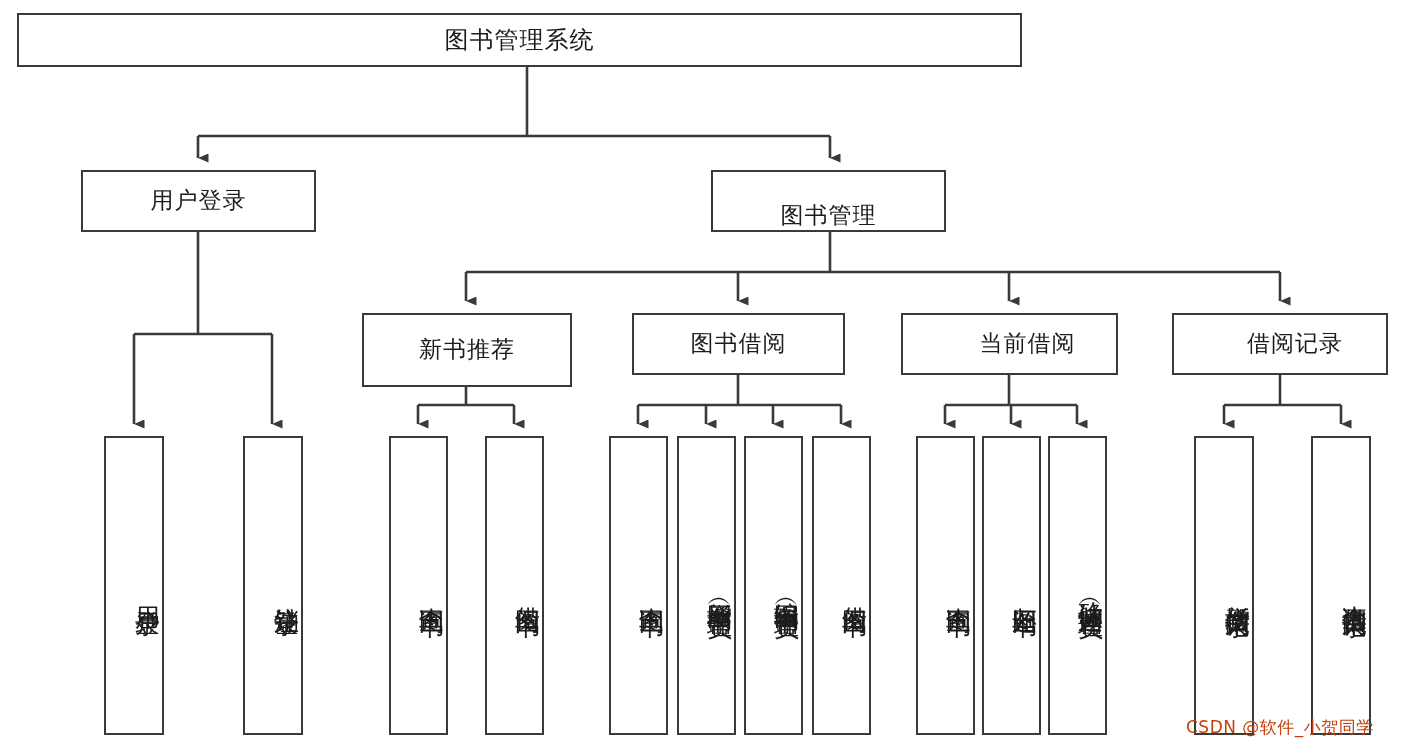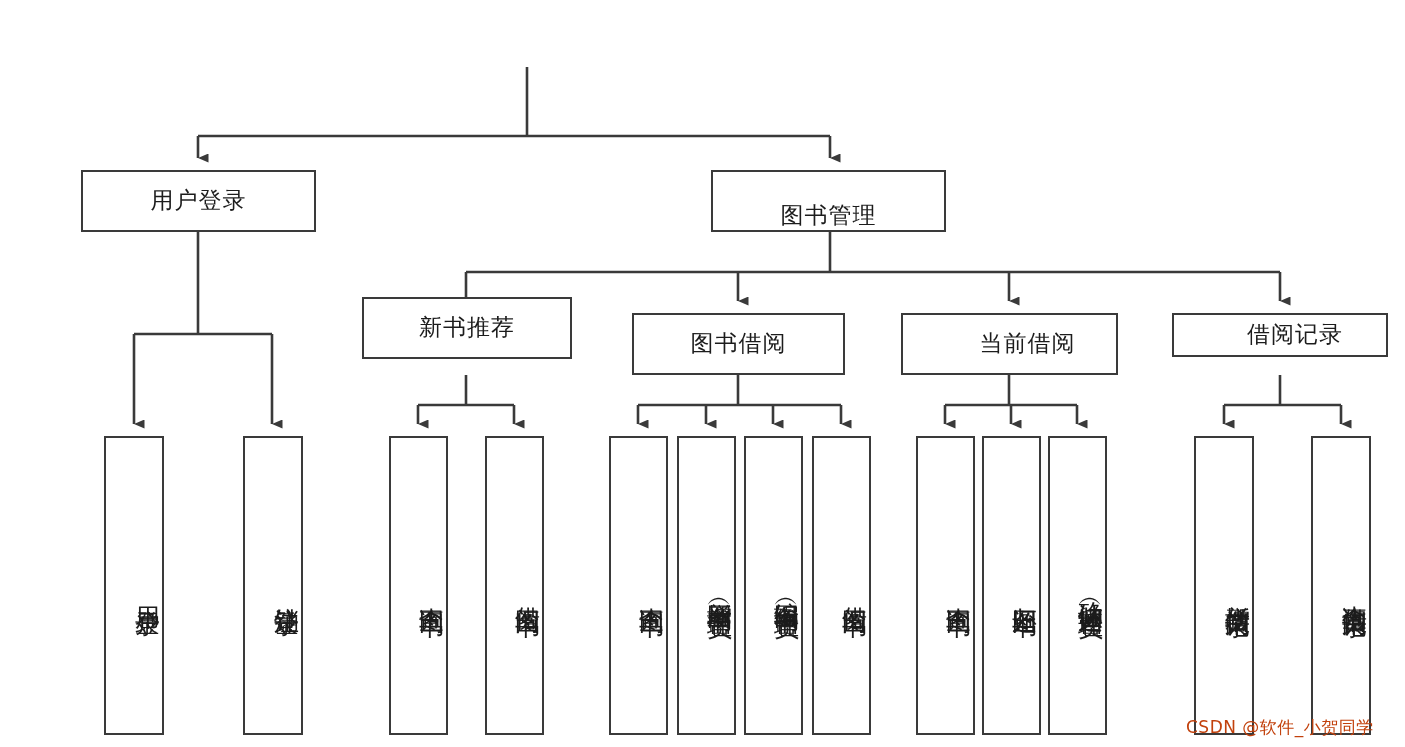--- a/index.html
+++ b/index.html
@@ -120,38 +120,41 @@
       <path d="M 1011 405 L 1011 424" marker-end="url(#arrowhead)"></path>
       <path d="M 1077 405 L 1077 424" marker-end="url(#arrowhead)"></path>
 
       <path d="M 1280 375 L 1280 405"></path>
       <path d="M 1224 405 L 1341 405"></path>
       <path d="M 1224 405 L 1224 424" marker-end="url(#arrowhead)"></path>
       <path d="M 1341 405 L 1341 424" marker-end="url(#arrowhead)"></path>
     </g>
   </svg>
 
+  <div class="node node-h node-root" style="left:17px; top:13px; width:1005px; height:54px;">
+    <span>图书管理系统</span>
+  </div>
 
   <div class="node node-h" style="left:81px; top:170px; width:235px; height:62px;">
     <span>用户登录</span>
   </div>
   <div class="node node-h" style="left:711px; top:170px; width:235px; height:62px;align-items:flex-end;">
     <span>图书管理</span>
   </div>
 
-  <div class="node node-h" style="left:362px; top:297px; width:210px; height:62px;">
+  <div class="node node-h" style="left:362px; top:313px; width:210px; height:74px;">
     <span>新书推荐</span>
   </div>
   <div class="node node-h" style="left:632px; top:313px; width:213px; height:62px;">
     <span>图书借阅</span>
   </div>
   <div class="node node-h" style="left:901px; top:313px; width:217px; height:62px;padding-left:36px;">
     <span>当前借阅</span>
   </div>
-  <div class="node node-h" style="left:1172px; top:313px; width:216px; height:44px;padding-left:30px;">
+  <div class="node node-h" style="left:1172px; top:313px; width:216px; height:62px;padding-left:30px;">
     <span>借阅记录</span>
   </div>
 
   <div class="node node-v" style="left:104px; top:436px; width:60px; height:299px;">
     <span>用户登录</span>
   </div>
   <div class="node node-v" style="left:243px; top:436px; width:60px; height:299px;">
     <span>注销登录</span>
   </div>
 

